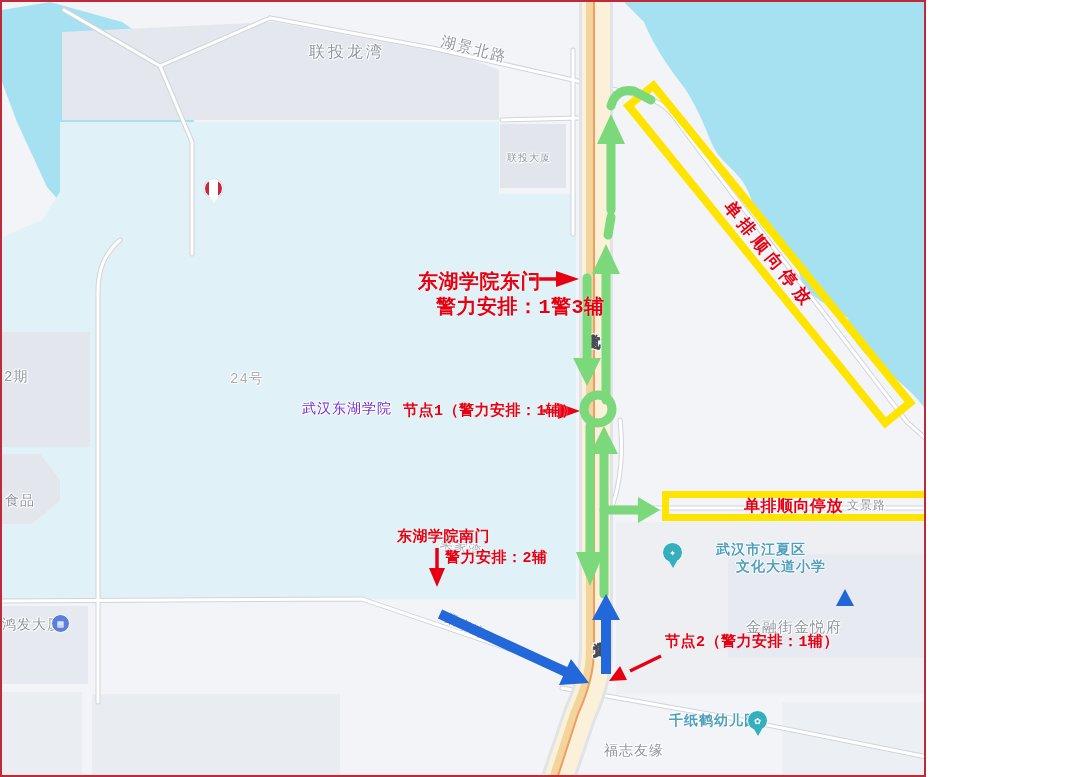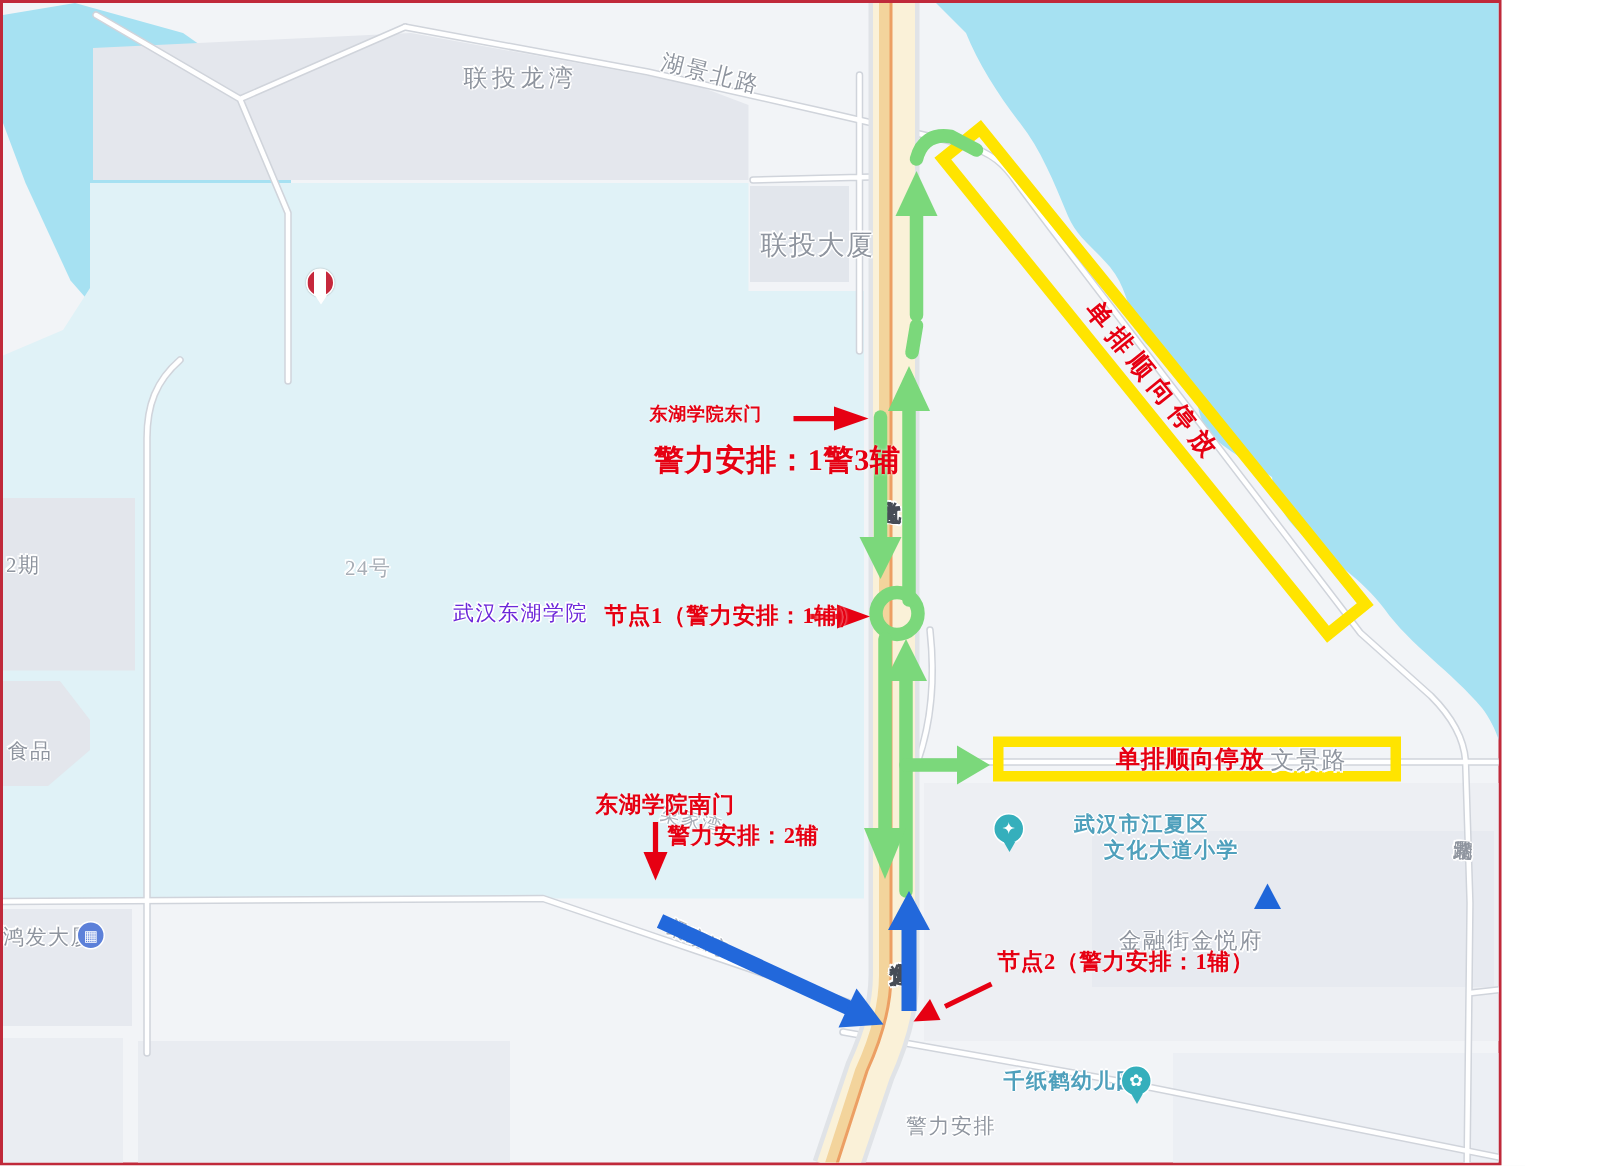--- a/index.html
+++ b/index.html
@@ -1,20 +1,20 @@
 <!DOCTYPE html>
 <html><head>
 <meta charset="utf-8">
 <style>
   html,body{margin:0;padding:0;background:#fff;}
   .map-root{
-    position:relative;width:1001px;height:777px;
+    position:relative;width:926px;height:777px;
     border:2px solid #C0293A;box-sizing:border-box;overflow:hidden;
     background:#F2F4F7;
-    font-family:Liberation Serif, serif;
+    font-family:Liberation Mono, monospace;
   }
   .map-root svg{position:absolute;left:0;top:0;}
   .lbl{
     position:absolute;color:#8F959F;white-space:nowrap;
     text-shadow:-1px 0 #fff,1px 0 #fff,0 -1px #fff,0 1px #fff,-1px -1px #fff,1px 1px #fff;
     font-size:14px;letter-spacing:1px;z-index:20;
   }
   .lbl-faint{color:#A8AEB8;}
   .road-lbl{color:#474D57;font-weight:bold;letter-spacing:0;}
   .vert{writing-mode:vertical-rl;text-orientation:upright;letter-spacing:0;line-height:1.15;}
@@ -108,32 +108,32 @@
     <g fill="none">
       <path stroke="#E0E3E7" stroke-width="34" d="M 594,0 L 594,648 C 594,668 588,690 578,712 L 556,777"></path>
       <path stroke="#FAF1D8" stroke-width="28" d="M 594,0 L 594,648 C 594,668 588,690 578,712 L 556,777"></path>
       <path stroke="#F3D49C" stroke-width="8" d="M 588,0 L 588,648 C 588,668 582,690 572,712 L 551,777"></path>
       <path stroke="#EC9F63" stroke-width="2" d="M 592,0 L 592,648 C 592,668 586,690 576,712 L 555,777"></path>
     </g>
   </svg>
 
   <div class="lbl" style="left:307px;top:40px;font-size:16px;letter-spacing:3px;">联投龙湾</div>
   <div class="lbl" style="left:438px;top:38px;font-size:15px;letter-spacing:2px;transform:rotate(14deg);">湖景北路</div>
-  <div class="lbl" style="left:505px;top:149px;font-size:18px;">联投大厦</div>
+  <div class="lbl" style="left:505px;top:149px;font-size:10px;">联投大厦</div>
   <div class="lbl" style="left:228px;top:368px;color:#A8AEB6;">24号</div>
   <div class="lbl" style="left:300px;top:398px;color:#6d28d9;">武汉东湖学院</div>
   <div class="lbl" style="left:2px;top:366px;">2期</div>
   <div class="lbl" style="left:3px;top:490px;">食品</div>
   <div class="lbl" style="left:0px;top:614px;">鸿发大厦</div>
-  <div class="lbl" style="left:602px;top:740px;">警力安排</div>
+  <div class="lbl" style="left:602px;top:740px;">福志友缘</div>
   <div class="lbl" style="left:744px;top:616px;font-size:15px;">金融街金悦府</div>
   <div class="lbl vert" style="left:966px;top:548px;font-size:13px;transform:rotate(4deg);">湖景北路</div>
   <div class="lbl road-lbl vert" style="left:581px;top:320px;font-size:15px;z-index:30;">文化大道</div>
   <div class="lbl road-lbl vert" style="left:588px;top:628px;font-size:15px;z-index:30;">文化大道</div>
-  <div class="lbl" style="left:845px;top:495px;font-size:16px;z-index:45;">文景路</div>
+  <div class="lbl" style="left:845px;top:495px;font-size:12px;z-index:45;">文景路</div>
   <div class="lbl lbl-faint" style="left:438px;top:536px;font-size:13px;transform:rotate(14deg);z-index:18;">梁家湾</div>
   <div class="lbl lbl-faint" style="left:442px;top:615px;font-size:13px;transform:rotate(24deg);z-index:18;">梁家湾</div>
 
   <div class="lbl poi-lbl" style="left:686px;top:539px;padding-left:28px;">武汉市江夏区</div>
   <div class="lbl poi-lbl" style="left:686px;top:556px;margin-left:48px;">文化大道小学</div>
   <div class="poi-pin" style="left:660px;top:540px;">
     <div class="pin-circle">✦</div>
       <div class="pin-tail"></div>
   </div>
   <div class="lbl poi-lbl" style="left:667px;top:710px;">千纸鹤幼儿园</div>
@@ -212,20 +212,20 @@
     <g fill="#E60012" stroke="#E60012" stroke-width="3.5">
       <path d="M 435,546 L 435,568" fill="none"></path>
       <polygon points="427,566 443,566 435,585" stroke="none"></polygon>
     </g>
     <g fill="#E60012" stroke="#E60012" stroke-width="3.5">
       <path d="M 659,654 L 628,669" fill="none"></path>
       <polygon points="607,679 618,664 625,678" stroke="none"></polygon>
     </g>
   </svg>
 
-  <div class="red-note" style="left:431px;top:266px;font-size:12px;">东湖学院东门</div>
+  <div class="red-note" style="left:416px;top:266px;font-size:20px;">东湖学院东门</div>
   <div class="red-note" style="left:434px;top:291px;font-size:20px;">警力安排：1警3辅</div>
   <div class="red-note" style="left:390px;top:399px;margin-left:11px;">节点1（警力安排：1辅）</div>
   <div class="red-note" style="left:395px;top:525px;">东湖学院南门</div>
   <div class="red-note" style="left:443px;top:546px;">警力安排：2辅</div>
   <div class="red-note" style="left:663px;top:630px;">节点2（警力安排：1辅）</div>
 
 </div>
 
 </body></html>

